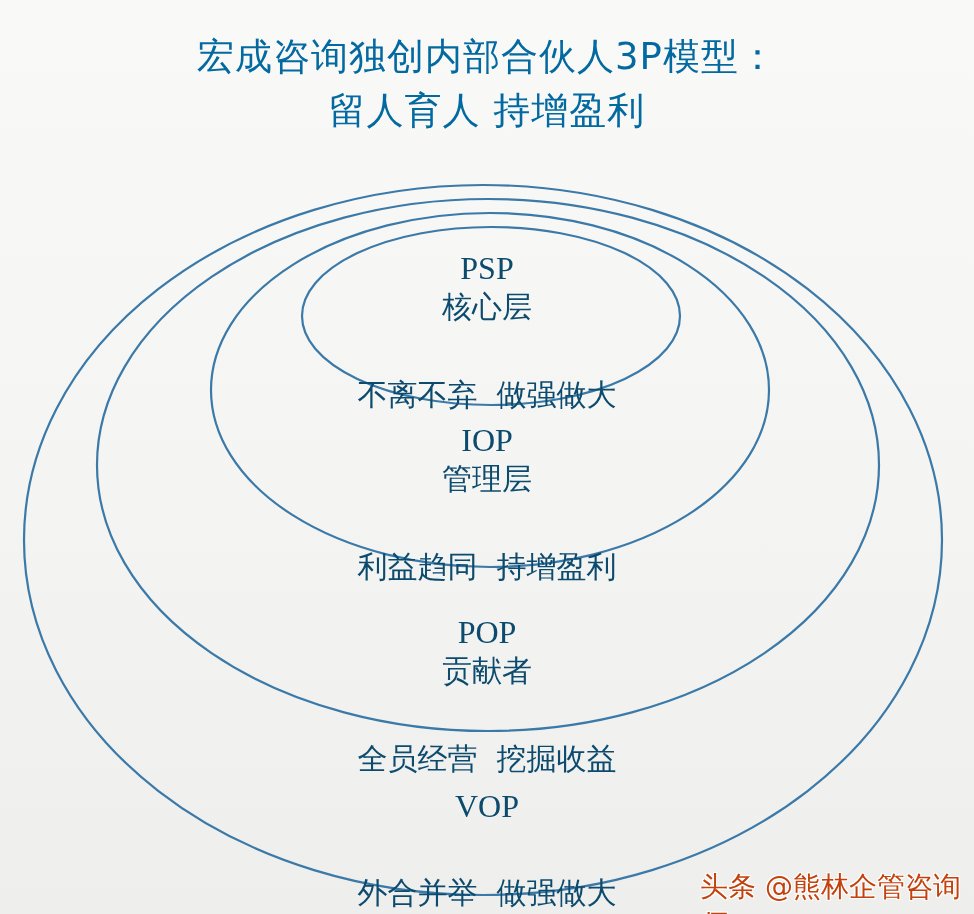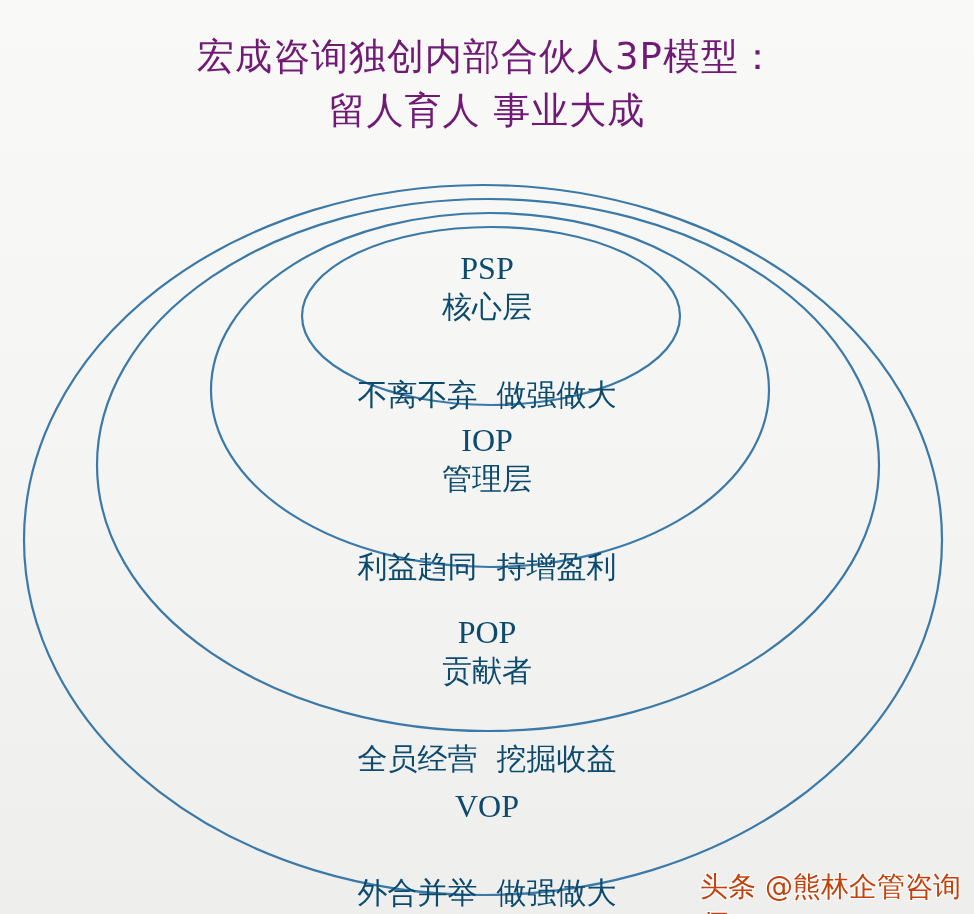--- a/index.html
+++ b/index.html
@@ -12,21 +12,21 @@
       position: relative;
       overflow: hidden;
       background: linear-gradient(180deg, #f9f9f8 0%, #f4f4f2 55%, #eeeeec 100%);
       font-family: "DejaVu Serif", "Liberation Serif", serif;
     }
     .title {
       position: absolute;
       left: 0;
       width: 974px;
       text-align: center;
-      color: #701a75;
+      color: #0369a1;
       font-family: "DejaVu Sans", "Liberation Sans", sans-serif;
       font-size: 37px;
       letter-spacing: 1px;
       line-height: 1;
     }
     .title-1 { top: 38px; }
     .title-2 { top: 92px; }
     svg.rings {
       position: absolute;
       left: 0;
@@ -69,21 +69,21 @@
       font-family: "DejaVu Sans", "Liberation Sans", sans-serif;
       font-size: 28px;
       color: #c2410c;
       text-shadow: 1px 1px 0 #ffffff, -1px -1px 0 #ffffff, 1px -1px 0 #ffffff, -1px 1px 0 #ffffff;
     }
   </style>
 </head>
 <body>
 
 <div class="title title-1">宏成咨询独创内部合伙人3P模型：</div>
-<div class="title title-2">留人育人  事业大成</div>
+<div class="title title-2">留人育人  持增盈利</div>
 
 <svg class="rings" width="974" height="914" viewBox="0 0 974 914">
   <ellipse class="ring" cx="483" cy="540" rx="459" ry="355"></ellipse>
   <ellipse class="ring" cx="488" cy="465" rx="391" ry="266"></ellipse>
   <ellipse class="ring" cx="490" cy="390" rx="279" ry="177"></ellipse>
   <ellipse class="ring" cx="491" cy="316" rx="189" ry="89"></ellipse>
 </svg>
 
 <div class="layer" style="top:252px;">
   <span class="code">PSP</span>

